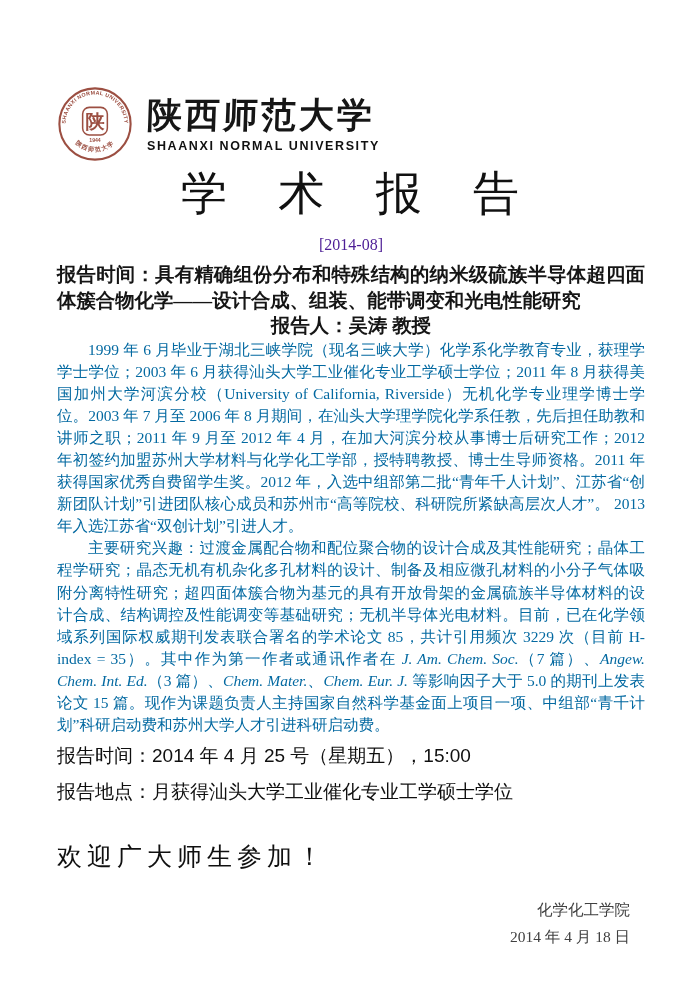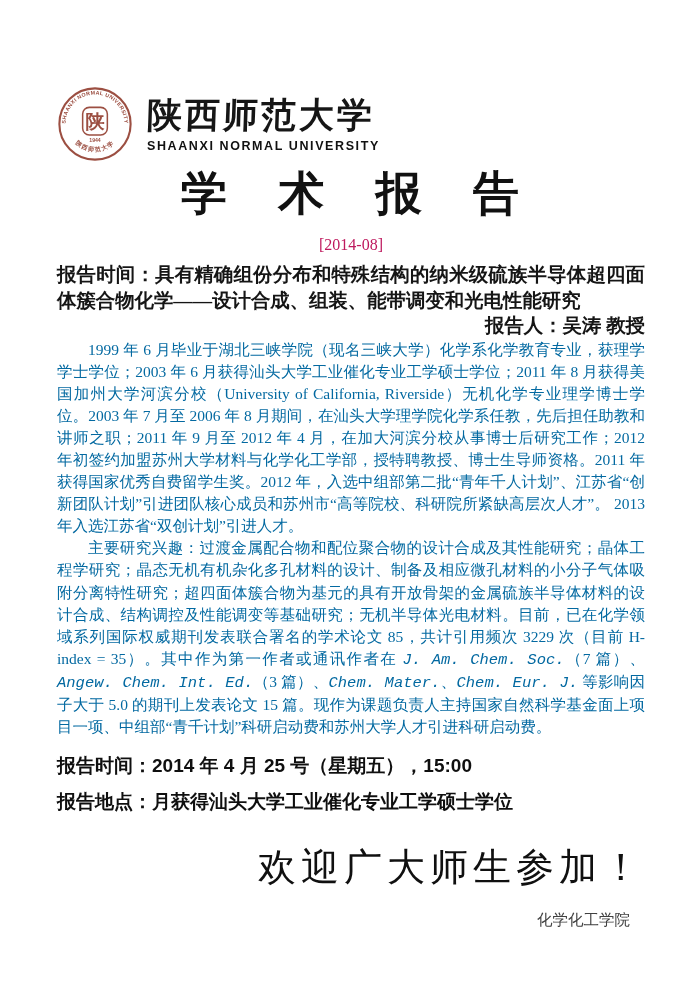--- a/index.html
+++ b/index.html
@@ -37,70 +37,70 @@
     line-height: 15px;
     margin-top: 3px;
   }
 
   
   .main-title {
     margin-top: 6px;
     text-align: center;
     font-size: 46px;
     line-height: 52px;
-    font-weight: 700;
+    font-weight: 400;
     word-spacing: 0.78em;
     letter-spacing: 2px;
     color: #111;
   }
   .issue-number {
     margin-top: 14px;
     text-align: center;
     font-size: 16px;
     line-height: 22px;
-    color: #be185d;
+    color: #4c1d95;
   }
 
   
   .announce {
     margin-top: 6px;
     font-size: 19.4px;
     line-height: 25.5px;
     font-weight: 700;
     text-align: justify;
     color: #151515;
   }
-  .announce .line2 { text-align: right; }
+  .announce .line2 { text-align: center; }
 
   
   .bio {
     font-size: 15.5px;
     line-height: 22.1px;
     text-align: justify;
     color: #0369a1;
   }
   .bio p { text-indent: 2em; }
-  .bio i { font-family: Liberation Mono, monospace; font-style: italic; }
+  .bio i { font-family: Liberation Serif, serif; font-style: italic; }
 
   
   .details {
-    margin-top: 16px;
+    margin-top: 8px;
     font-family: "Liberation Sans", "DejaVu Sans", sans-serif;
-    font-weight: 700;
+    font-weight: 400;
     font-size: 19px;
     color: #0f0f0f;
   }
   .details .detail-line { line-height: 24px; }
   .details .detail-line + .detail-line { margin-top: 12px; }
 
   
   .welcome {
     margin-top: 30px;
-    text-align: right;
-    font-size: 38px;
+    text-align: left;
+    font-size: 25px;
     line-height: 46px;
     font-weight: 500;
     letter-spacing: 5px;
     color: #101010;
   }
 
   
   .footer {
     margin-top: 16px;
     margin-right: 15px;
@@ -151,15 +151,16 @@
 
   <div class="details">
     <div class="detail-line"><span>报告时间：</span><span>2014 年 4 月 25 号（星期五），15:00</span></div>
     <div class="detail-line"><span>报告地点：</span><span>月获得汕头大学工业催化专业工学硕士学位</span></div>
   </div>
 
   <div class="welcome">欢迎广大师生参加！</div>
 
   <div class="footer">
     <div>化学化工学院</div>
+    <div>2014 年 4 月 18 日</div>
   </div>
 
 </div>
 
 </body></html>

